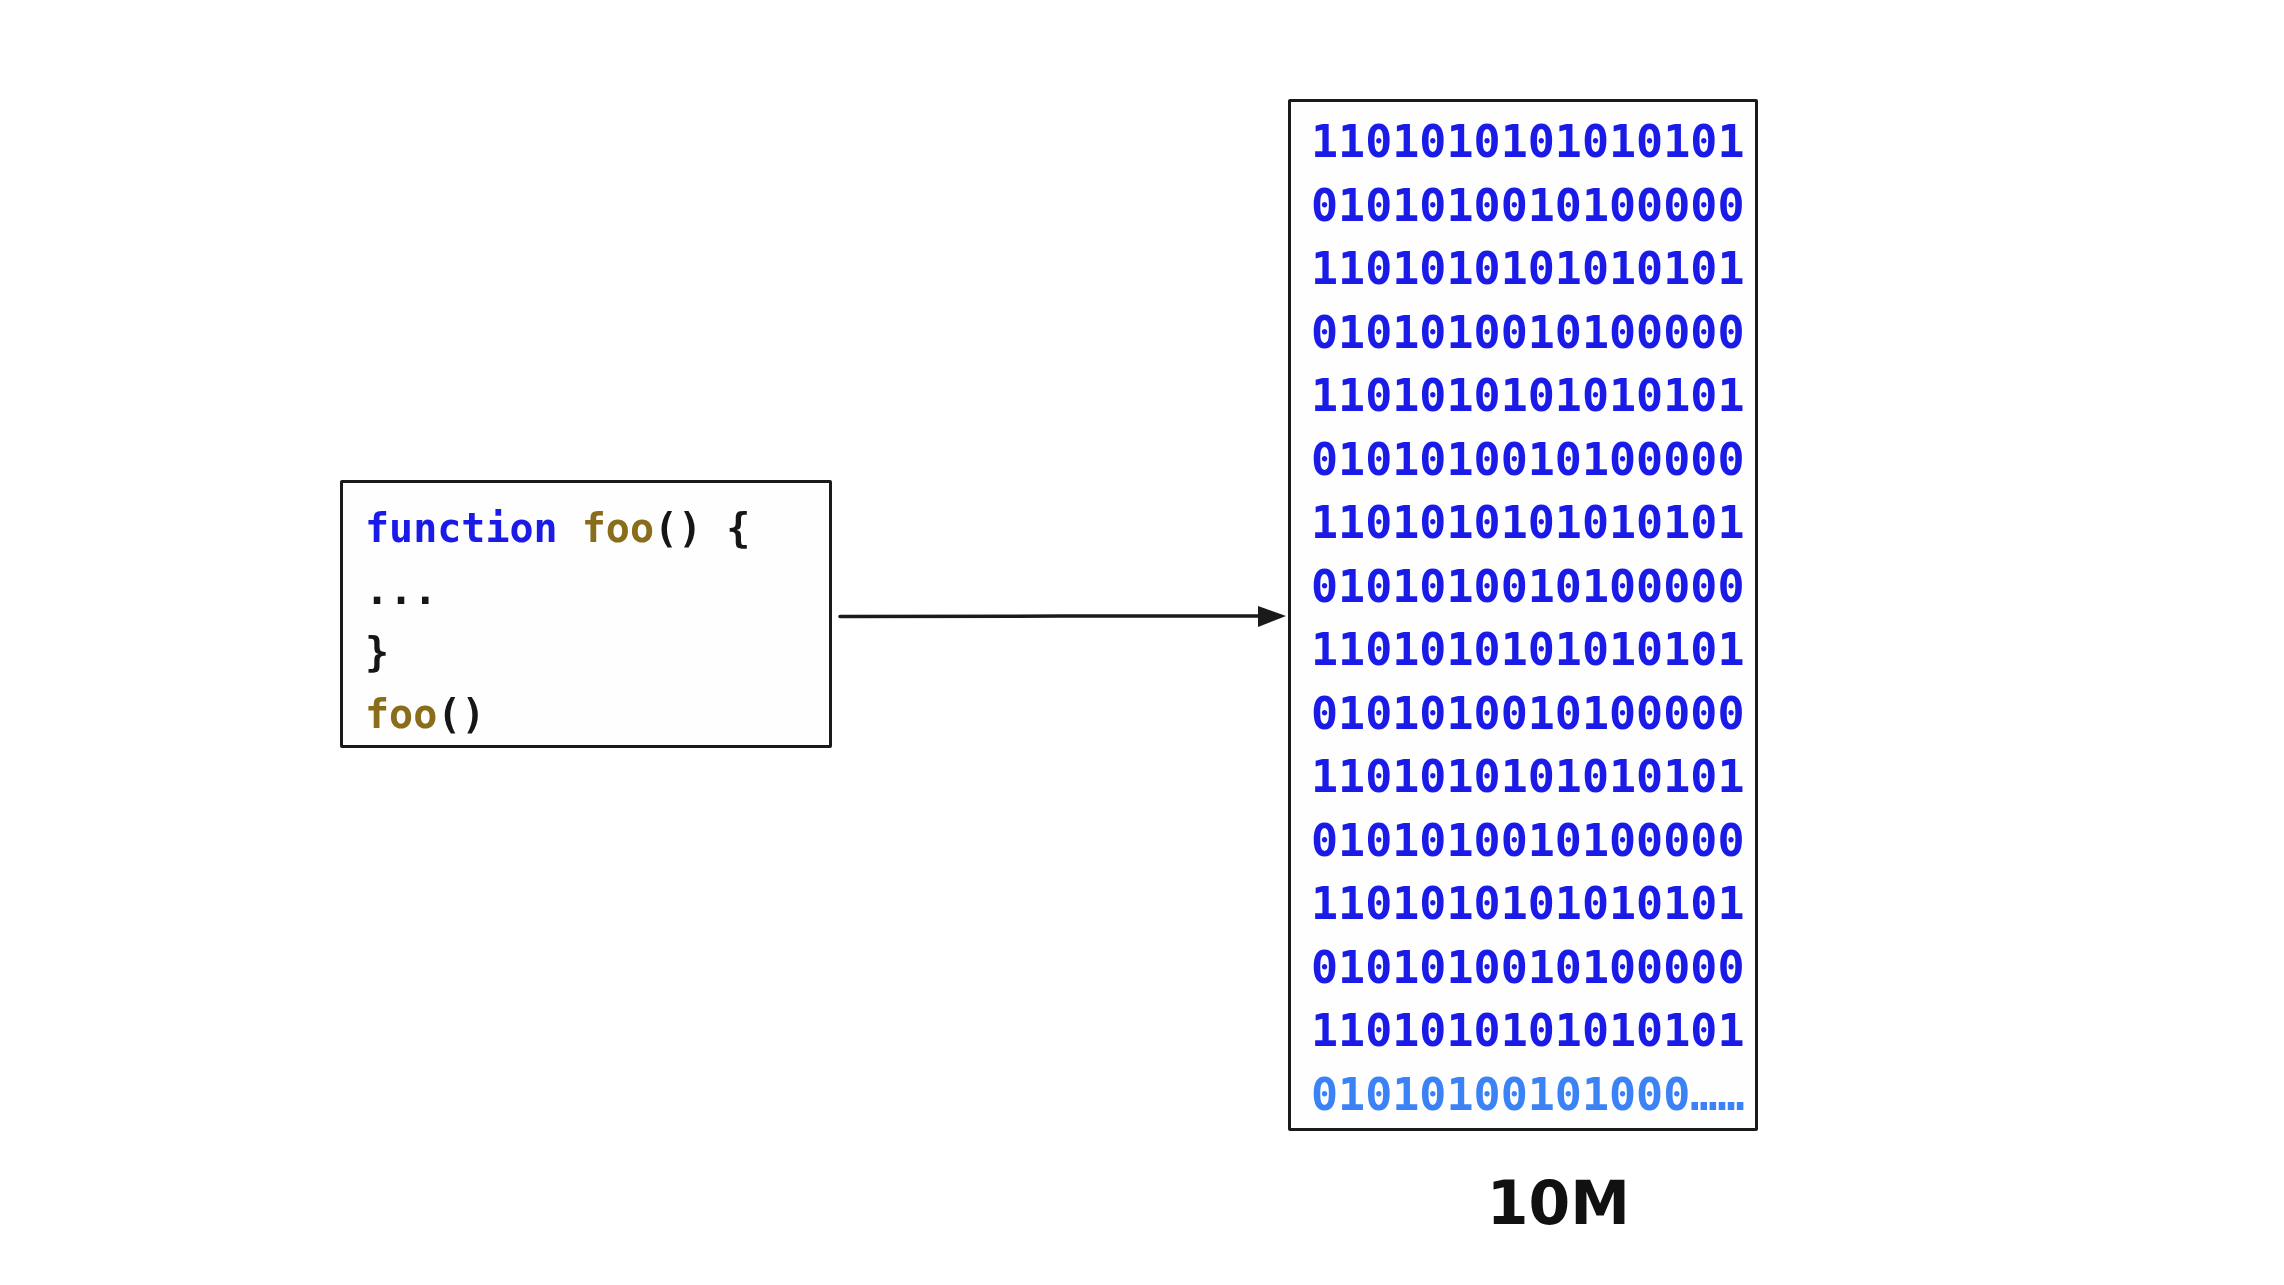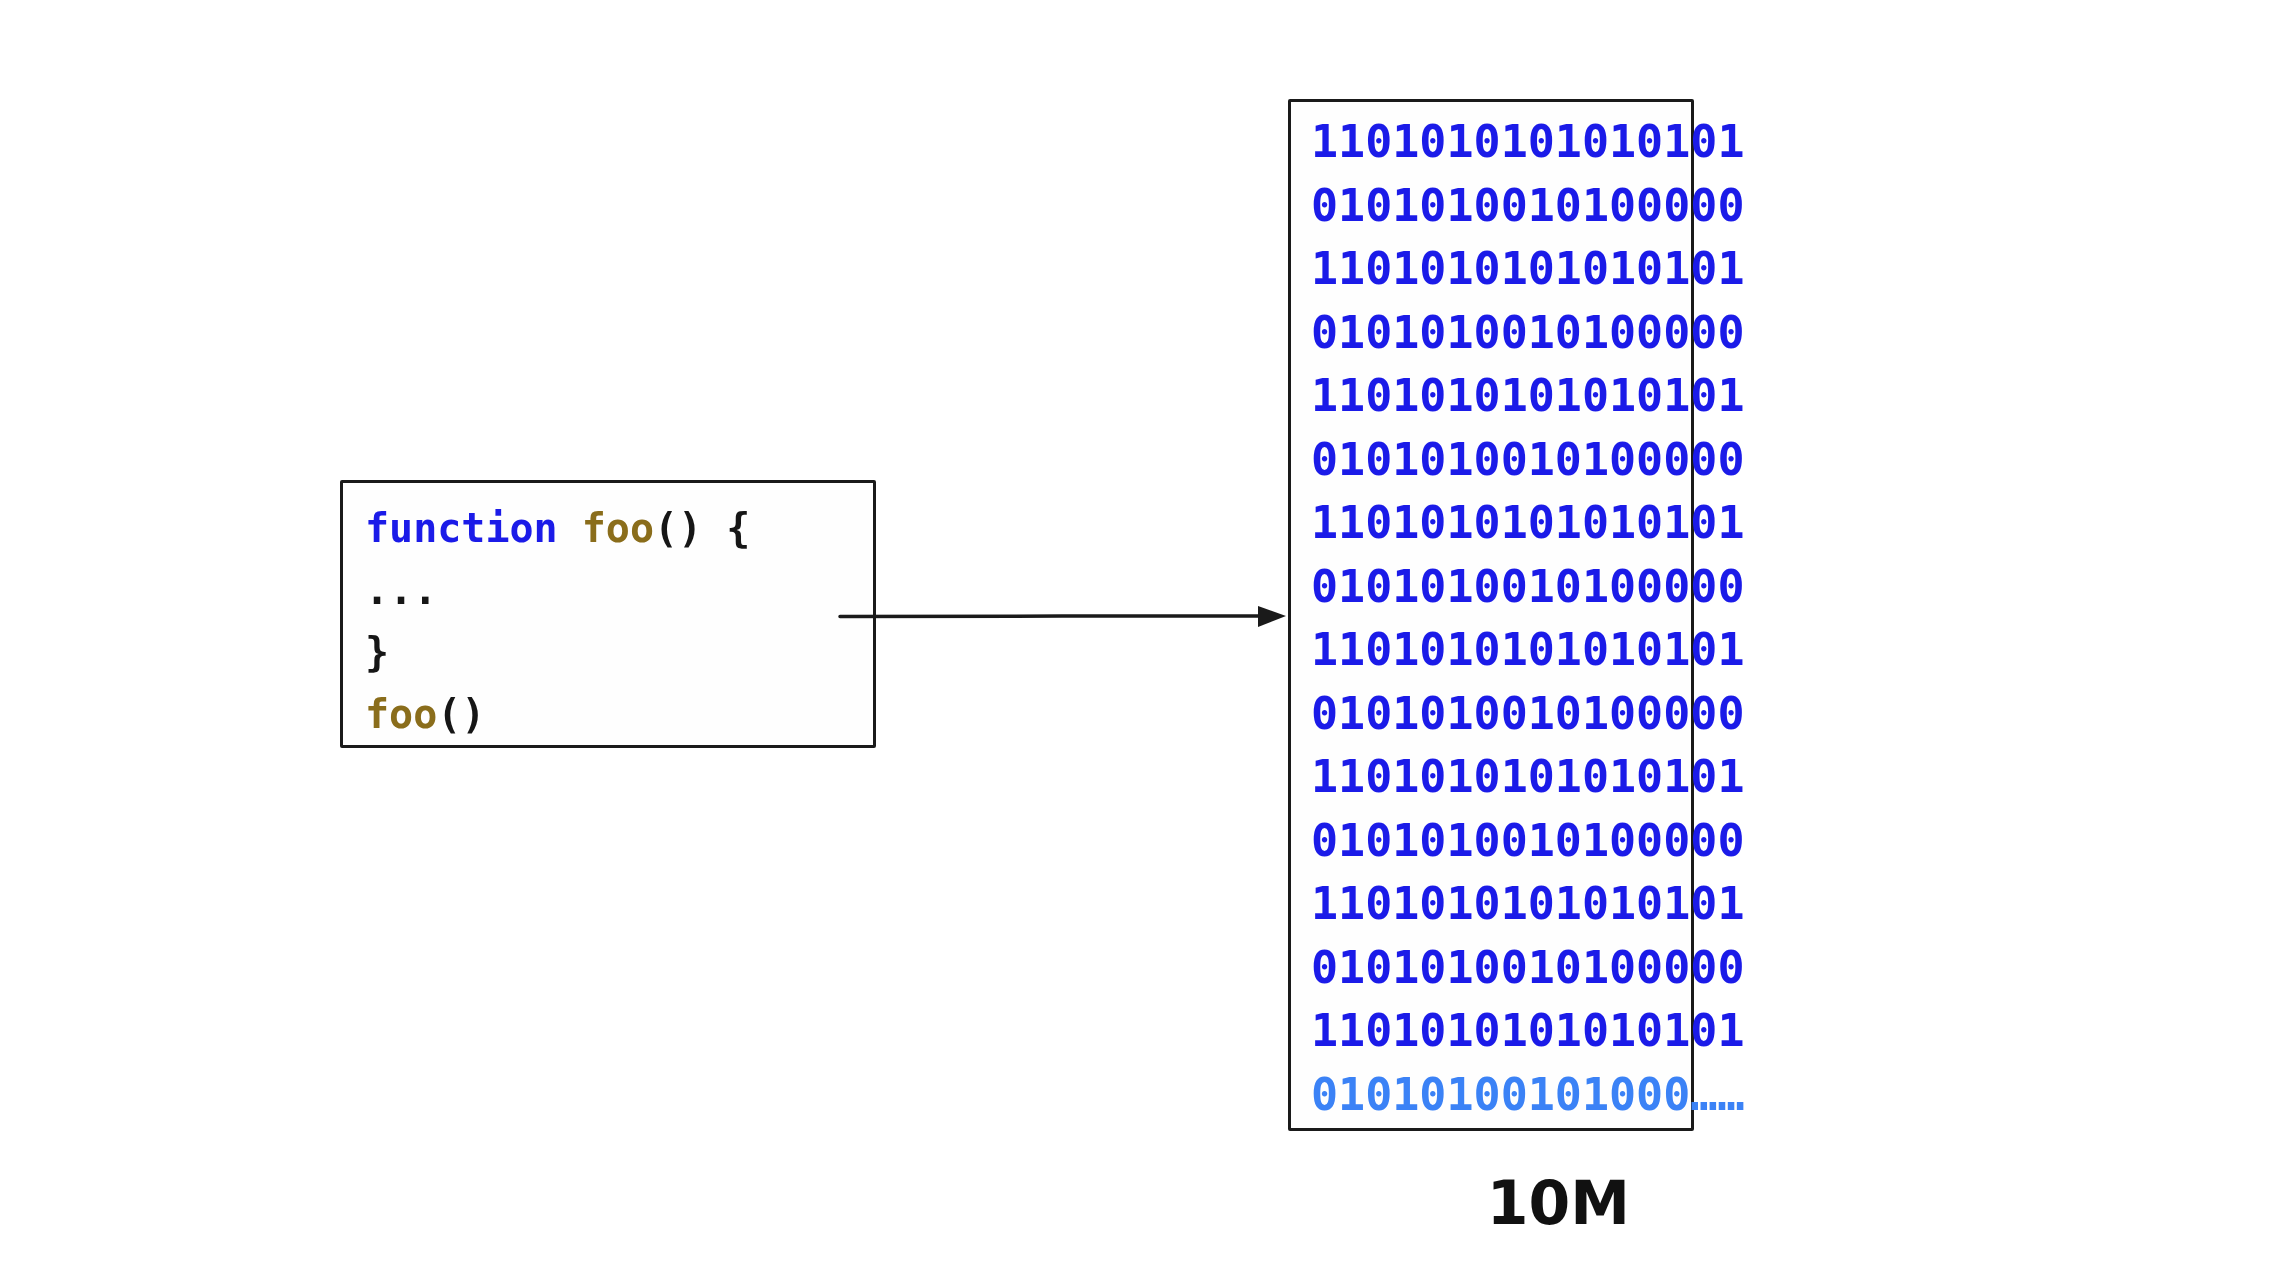--- a/index.html
+++ b/index.html
@@ -12,40 +12,40 @@
   }
   .canvas {
     position: absolute; inset: 0;
     background: #ffffff;
   }
 
   
   .code-box {
     position: absolute;
     left: 340px; top: 480px;
-    width: 536px; height: 268px;
+    width: 492px; height: 268px;
     border: 3px solid #1a1a1a;
     background: #fefefe;
     padding: 14px 6px 0 22px;
     border-radius: 2px;
   }
   .code-line {
     font-family: "DejaVu Sans Mono", monospace;
     font-weight: bold;
     font-size: 40px;
     line-height: 62px;
     white-space: pre;
     color: #161616;
   }
 
   
   .binary-box {
     position: absolute;
     left: 1288px; top: 99px;
-    width: 406px; height: 1032px;
+    width: 470px; height: 1032px;
     border: 3px solid #1a1a1a;
     background: #fefefe;
     padding: 8px 0 0 20px;
     border-radius: 2px;
   }
   .binary-line {
     font-family: "DejaVu Sans Mono", monospace;
     font-weight: bold;
     font-size: 45px;
     line-height: 63.5px;

